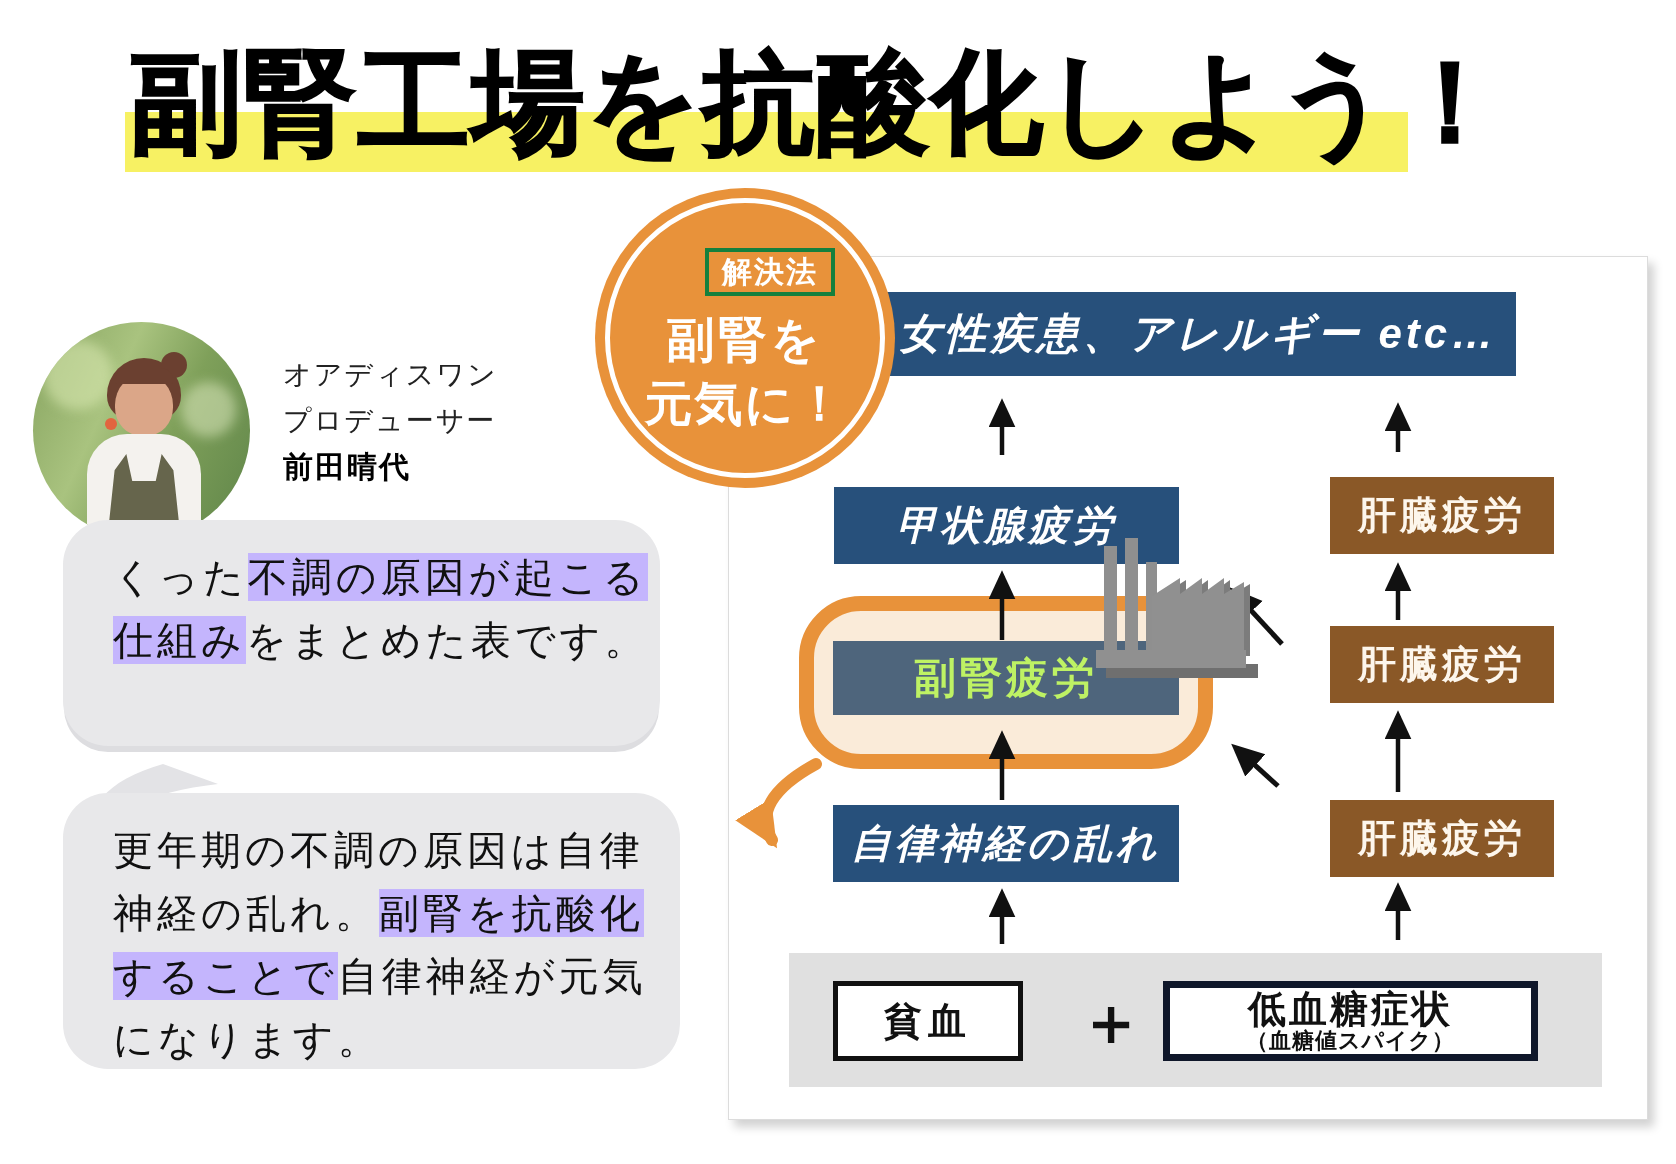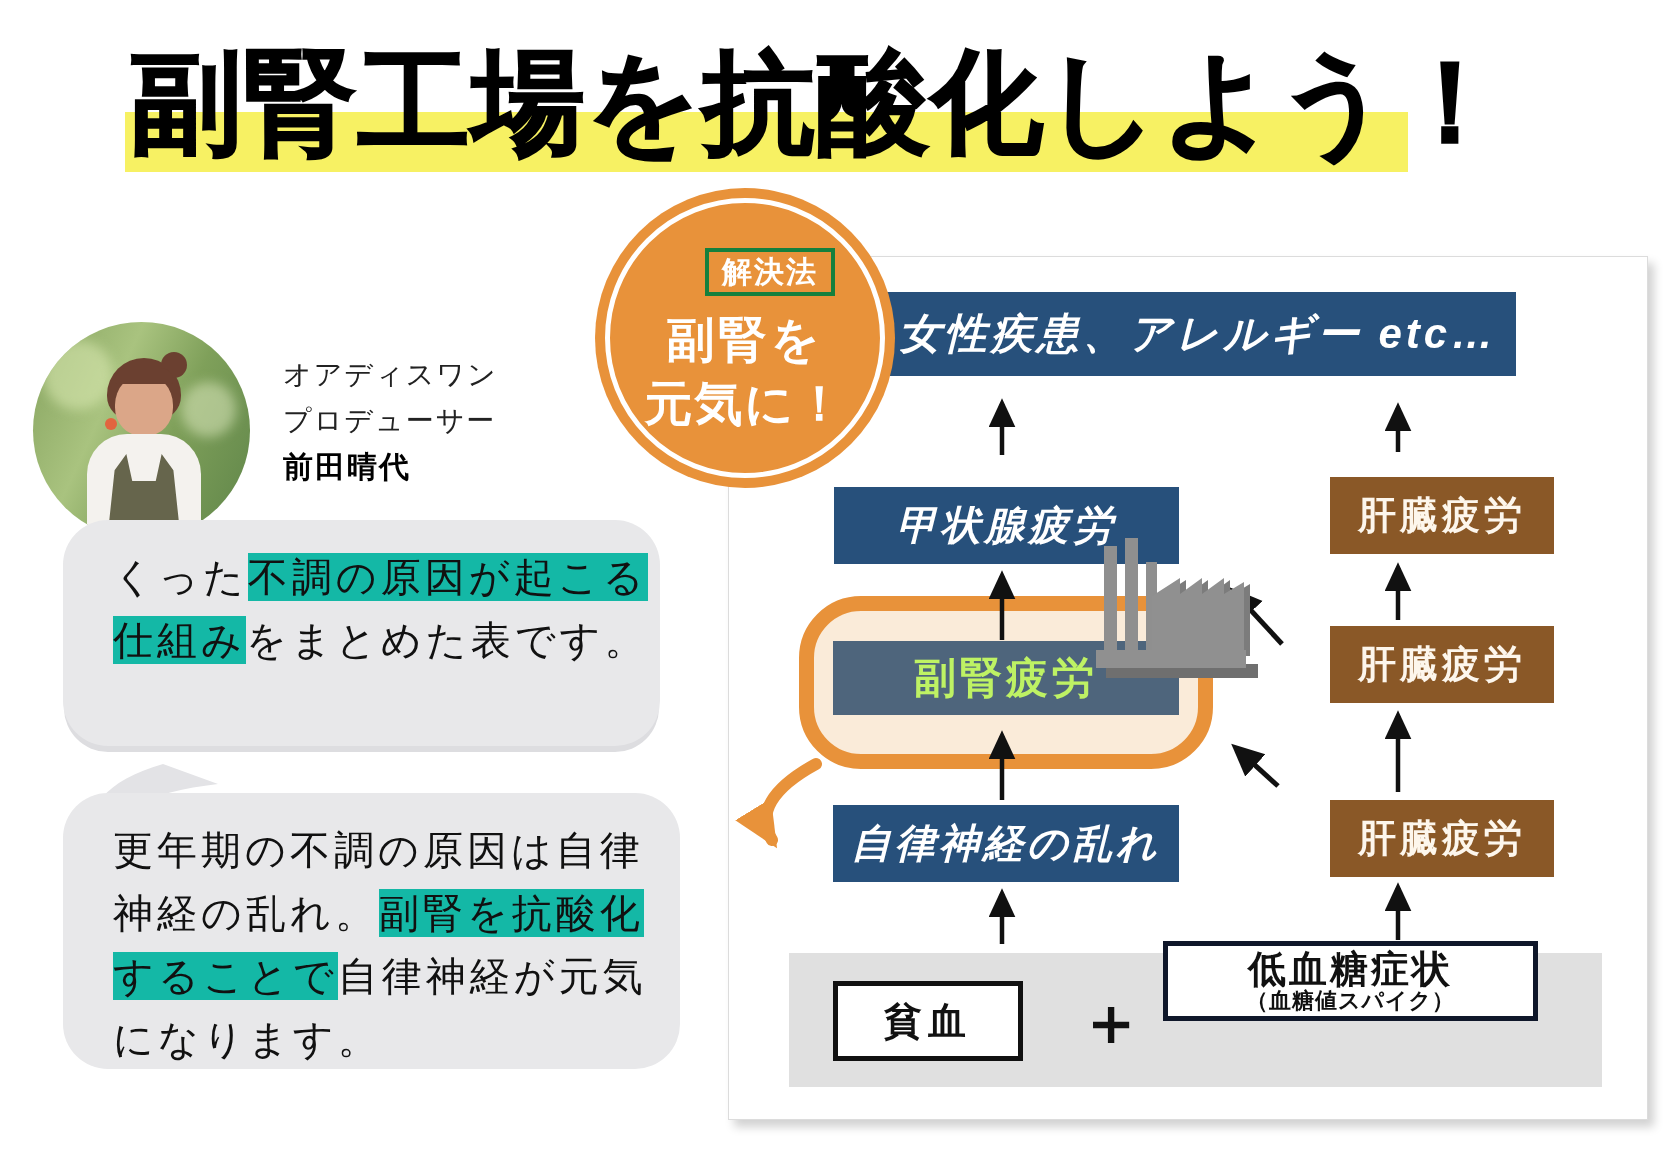--- a/index.html
+++ b/index.html
@@ -26,21 +26,21 @@
   .avatar .overall{position:absolute;left:62px;top:132px;width:98px;height:90px;background:#66654c;
     clip-path:polygon(12% 100%,20% 18%,32% 0,38% 30%,62% 30%,68% 0,80% 18%,88% 100%);}
   .byline{position:absolute;left:283px;top:352px;font-size:28px;line-height:46px;letter-spacing:2px;color:#222;}
   .byline .name{font-size:30px;font-weight:bold;color:#000;}
 
   
   .bubble{position:absolute;background:#e8e8ea;border-radius:45px;color:#111;}
   .bubble1{left:63px;top:520px;width:597px;height:226px;box-shadow:0 7px 0 -1px #dddde0;}
   .bubble2{left:63px;top:793px;width:617px;height:276px;}
   .bubble .txt{position:absolute;left:50px;top:26px;font-size:40px;line-height:63px;letter-spacing:4px;white-space:nowrap;}
-  .hl{background:#14b8a6;padding:2px 0;}
+  .hl{background:#c4b5fd;padding:2px 0;}
   .bubble-tail{position:absolute;left:58px;top:732px;width:180px;height:120px;}
 
   
   .panel{position:absolute;left:728px;top:256px;width:920px;height:864px;background:#fff;
     border:1px solid #dcdcdc;box-shadow:6px 7px 9px rgba(0,0,0,.18);}
   .dbox{position:absolute;display:flex;align-items:center;justify-content:center;
     font-weight:600;letter-spacing:4px;white-space:nowrap;}
   .blue{background:#27507b;color:#fff;font-style:italic;}
   .brown{background:#8a5827;color:#fdf6ec;}
   .slate{background:#4e657c;color:#bef264;}
@@ -51,21 +51,21 @@
     border:15px solid #e8923a;border-radius:62px;}
   .adrenal-box{left:833px;top:641px;width:346px;height:74px;font-size:42px;}
   .liver-box2{left:1330px;top:626px;width:224px;height:77px;font-size:38px;}
   .autonomic-box{left:833px;top:805px;width:346px;height:77px;font-size:40px;}
   .liver-box3{left:1330px;top:800px;width:224px;height:77px;font-size:38px;}
   .gray-band{position:absolute;left:789px;top:953px;width:813px;height:134px;background:#e0e0e0;}
   .anemia-box{left:833px;top:981px;width:190px;height:80px;background:#fff;border:5px solid #111;
     color:#111;font-size:38px;font-weight:bold;letter-spacing:6px;}
   .plus-sign{position:absolute;left:1072px;top:983px;width:78px;height:78px;display:flex;align-items:center;
     justify-content:center;font-size:66px;font-weight:bold;color:#111;}
-  .hypo-box{left:1163px;top:941px;width:375px;height:80px;background:#fff;border:5px solid #0f172a;
+  .hypo-box{left:1163px;top:981px;width:375px;height:80px;background:#fff;border:7px solid #0f172a;
     color:#111;flex-direction:column;line-height:1.05;}
   .hypo-box .t1{font-size:38px;font-weight:bold;letter-spacing:3px;}
   .hypo-box .t2{font-size:22px;font-weight:600;letter-spacing:1px;}
 
   
   .overlay{position:absolute;left:0;top:0;width:1676px;height:1164px;pointer-events:none;}
 
   
   .badge{position:absolute;left:595px;top:188px;width:300px;height:300px;border-radius:50%;
     background:#e8923a;color:#fff;text-align:center;}

